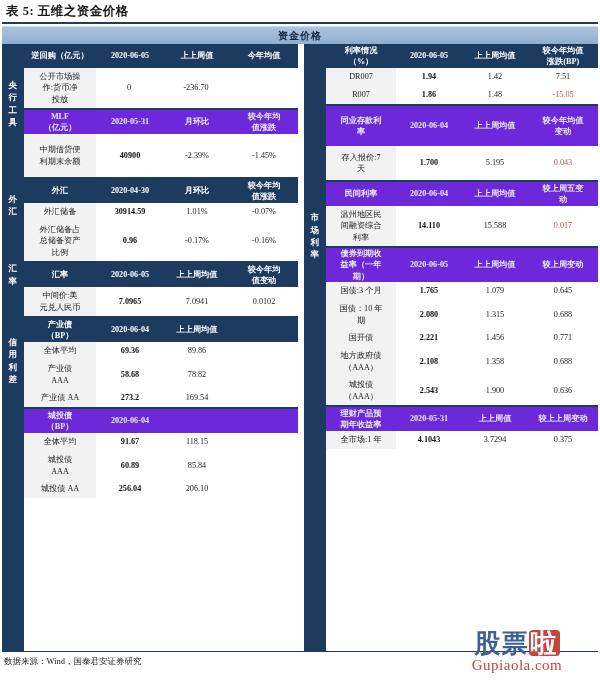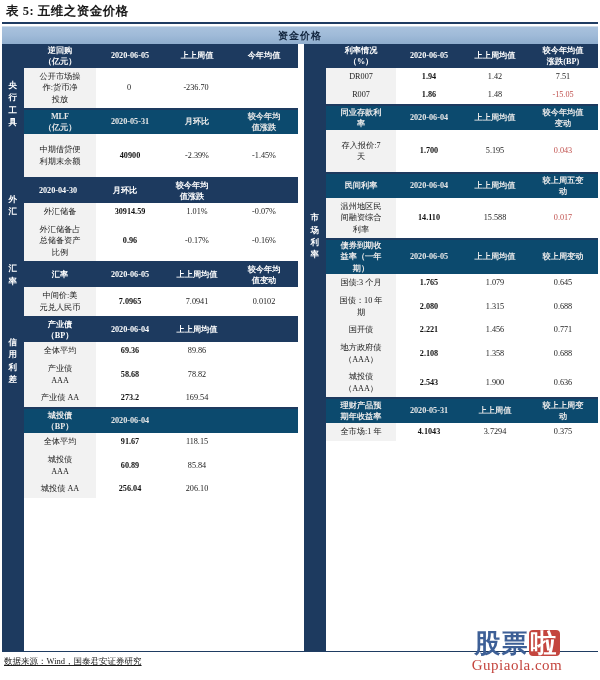--- a/index.html
+++ b/index.html
@@ -104,21 +104,21 @@
     line-height: 1.4;
     box-sizing: border-box;
     padding: 1px 2px;
     overflow: hidden;
     word-break: break-all;
   }
 
   
   .row.hdr-dark { background: #1d3a5f; }
   .row.hdr-dark .cell { color: #ffffff; font-weight: bold; }
-  .row.hdr-gray { background: #0c4a6e; }
+  .row.hdr-gray { background: #6d28d9; }
   .row.hdr-gray .cell { color: #e9e9e9; font-weight: bold; }
 
   
   .row.data { background: #ffffff; }
   .row.data .cell.label {
     background: #f2f2f2;
     color: #1a1a1a;
     font-weight: normal;
   }
   .row.data .cell.v1 { font-weight: bold; color: #111; }
@@ -129,21 +129,20 @@
 
   
   .footline {
     margin: 0 2px;
     border-top: 1.5px solid #1f3c62;
   }
   .source {
     font-size: 8.5px;
     padding: 4px 4px 0 4px;
     color: #1a1a1a;
-    text-decoration: underline;
   }
 
   
   .watermark {
     position: absolute;
     right: 8px;
     bottom: 6px;
     width: 150px;
     text-align: center;
     pointer-events: none;
@@ -199,21 +198,21 @@
         </div>
         <div class="vcell" style="height:117px">
           <span>信</span>
           <span>用</span>
           <span>利</span>
           <span>差</span>
         </div>
       </div>
     <div class="tbody-area" id="left-body">
         <div class="row hdr-dark" style="height:24px">
-          <div class="cell" style="width:72px;flex-direction:column">
+          <div class="cell" style="width:72px;flex-direction:row">
             <span>逆回购</span>
             <span>（亿元）</span>
           </div>
           <div class="cell" style="width:68px;flex-direction:column">
             <span>2020-06-05</span>
           </div>
           <div class="cell" style="width:66px;flex-direction:column">
             <span>上上周值</span>
           </div>
           <div class="cell" style="width:68px;flex-direction:column">
@@ -250,20 +249,23 @@
           <div class="cell label" style="width:72px;flex-direction:column">
             <span>中期借贷便</span>
             <span>利期末余额</span>
           </div>
           <div class="cell v1" style="width:68px">40900</div>
           <div class="cell v2" style="width:66px">-2.39%</div>
           <div class="cell v3" style="width:68px">-1.45%</div>
         </div>
         <div class="blockgap"></div>
         <div class="row hdr-dark" style="height:24px">
+          <div class="cell" style="width:72px;flex-direction:column">
+            <span>外汇</span>
+          </div>
           <div class="cell" style="width:68px;flex-direction:column">
             <span>2020-04-30</span>
           </div>
           <div class="cell" style="width:66px;flex-direction:column">
             <span>月环比</span>
           </div>
           <div class="cell" style="width:68px;flex-direction:column">
             <span>较今年均</span>
             <span>值涨跌</span>
           </div>
@@ -432,37 +434,37 @@
         </div>
         <div class="row data" style="height:18px">
           <div class="cell label" style="width:70px;flex-direction:column">
             <span>R007</span>
           </div>
           <div class="cell v1" style="width:66px">1.86</div>
           <div class="cell v2" style="width:66px">1.48</div>
           <div class="cell v3 red" style="width:70px">-15.05</div>
         </div>
         <div class="blockgap"></div>
-        <div class="row hdr-gray" style="height:24px">
+        <div class="row hdr-gray" style="height:40px">
           <div class="cell" style="width:70px;flex-direction:column">
             <span>同业存款利</span>
             <span>率</span>
           </div>
           <div class="cell" style="width:66px;flex-direction:column">
             <span>2020-06-04</span>
           </div>
           <div class="cell" style="width:66px;flex-direction:column">
             <span>上上周均值</span>
           </div>
           <div class="cell" style="width:70px;flex-direction:column">
             <span>较今年均值</span>
             <span>变动</span>
           </div>
         </div>
-        <div class="row data" style="height:42px">
+        <div class="row data" style="height:34px">
           <div class="cell label" style="width:70px;flex-direction:column">
             <span>存入报价:7</span>
             <span>天</span>
           </div>
           <div class="cell v1" style="width:66px">1.700</div>
           <div class="cell v2" style="width:66px">5.195</div>
           <div class="cell v3 red" style="width:70px">0.043</div>
         </div>
         <div class="blockgap"></div>
         <div class="row hdr-gray" style="height:24px">
@@ -555,21 +557,21 @@
           <div class="cell" style="width:70px;flex-direction:column">
             <span>理财产品预</span>
             <span>期年收益率</span>
           </div>
           <div class="cell" style="width:66px;flex-direction:column">
             <span>2020-05-31</span>
           </div>
           <div class="cell" style="width:66px;flex-direction:column">
             <span>上上周值</span>
           </div>
-          <div class="cell" style="width:70px;flex-direction:column">
+          <div class="cell" style="width:70px;flex-direction:row">
             <span>较上上周变</span>
             <span>动</span>
           </div>
         </div>
         <div class="row data" style="height:18px">
           <div class="cell label" style="width:70px;flex-direction:column">
             <span>全市场:1 年</span>
           </div>
           <div class="cell v1" style="width:66px">4.1043</div>
           <div class="cell v2" style="width:66px">3.7294</div>

